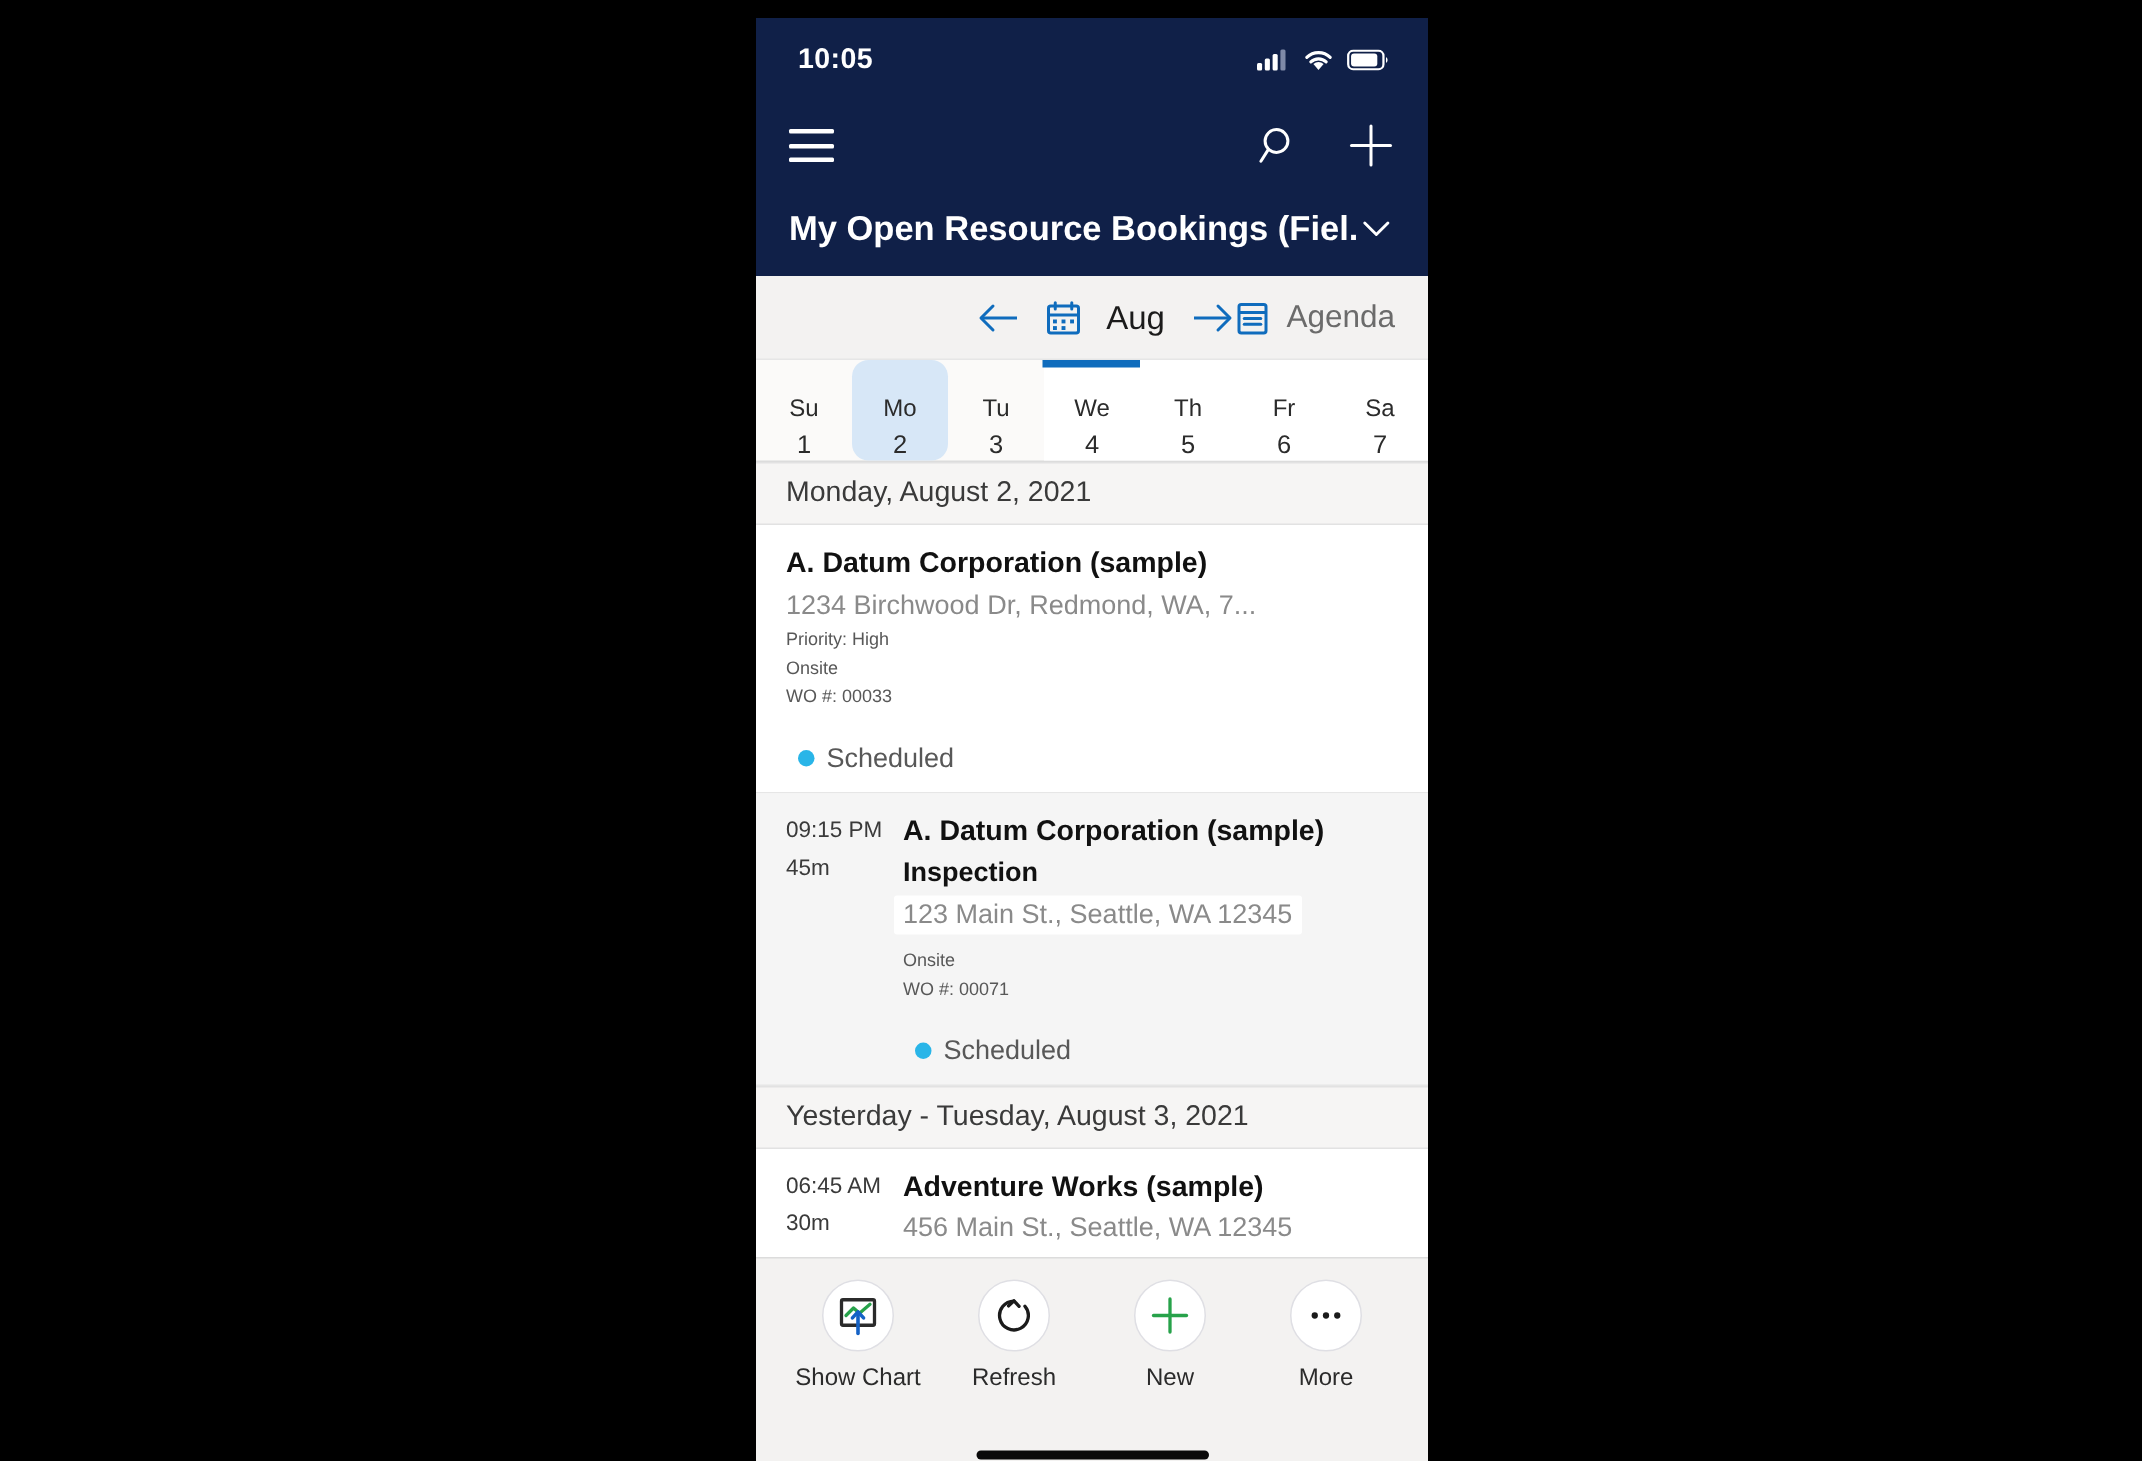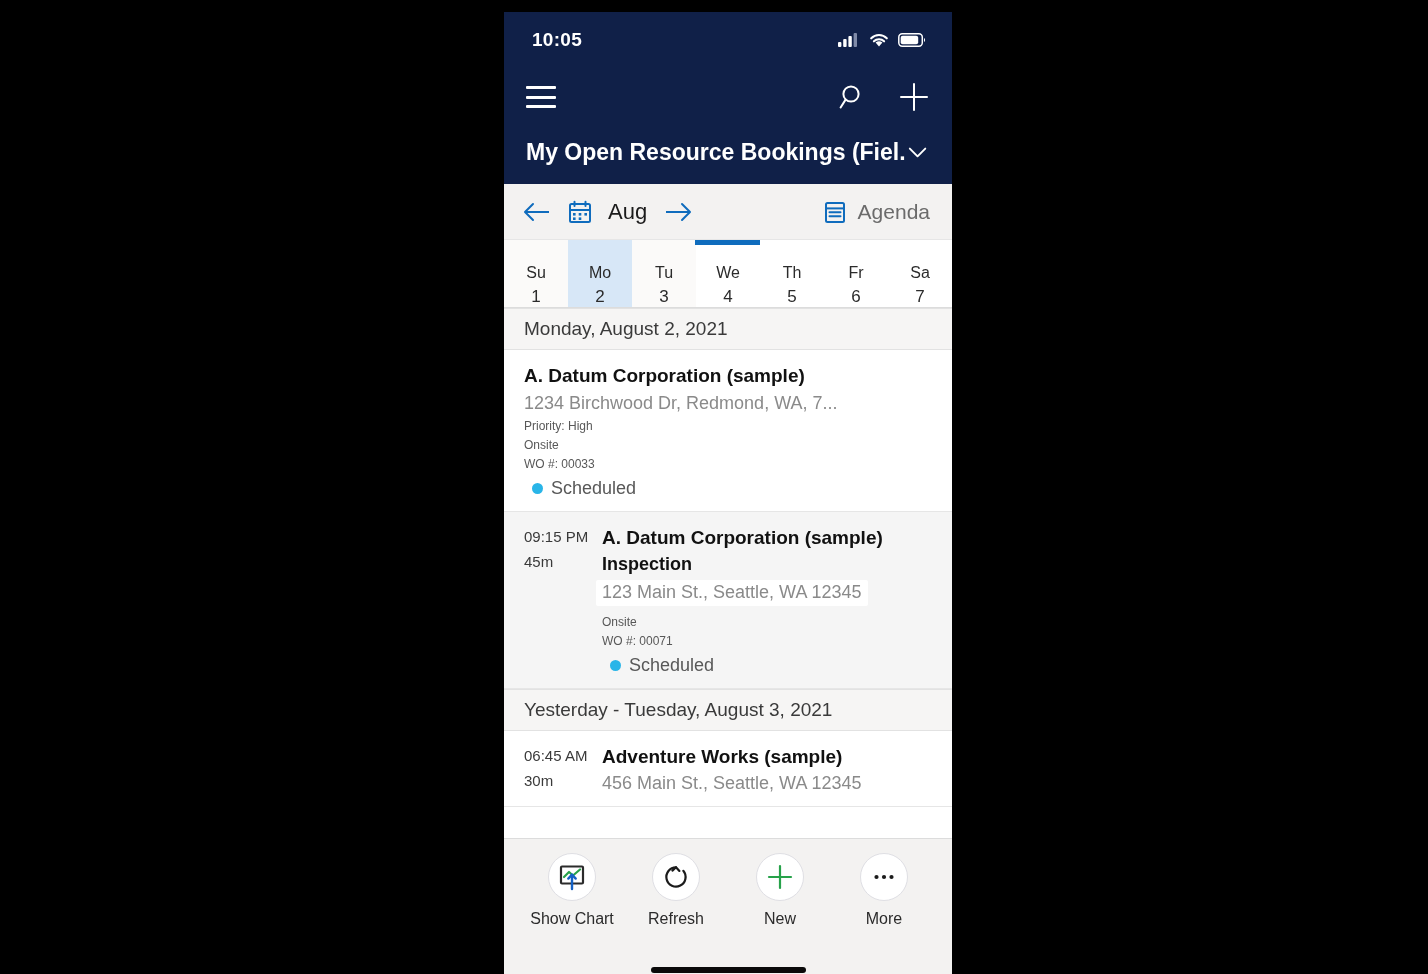--- a/index.html
+++ b/index.html
@@ -73,21 +73,21 @@
     white-space: nowrap;
     overflow: hidden;
   }
 
   
   .calnav {
     height: 56px;
     background: #f3f2f1;
     display: flex;
     align-items: center;
-    justify-content: space-between;
+    justify-content: flex-end;
     padding: 0 22px 0 18px;
     flex: 0 0 auto;
     border-bottom: 1px solid #e6e6e6;
   }
   .calnav-left { display: flex; align-items: center; gap: 16px; }
   .month-label { font-size: 22px; color: #1b1b1b; }
   .agenda-btn { display: flex; align-items: center; gap: 11px; cursor: pointer; }
   .agenda-label { font-size: 21px; color: #6b6b6b; }
 
   
@@ -103,21 +103,21 @@
     position: relative;
     display: flex;
     flex-direction: column;
     align-items: center;
     justify-content: flex-end;
     gap: 5px;
     cursor: pointer;
   }
   .daycell .dow { font-size: 16px; color: #2b2b2b; }
   .daycell .dnum { font-size: 17px; color: #2b2b2b; }
-  .daycell.selected { background: #d7e7f7; }
+  .daycell.selected { background: #d7e7f7; border-radius: 11px; }
   .daycell.white { background: #ffffff; }
   .daycell .topbar {
     position: absolute; top: 0; left: 50%;
     transform: translateX(-50%);
     width: 66px; height: 5px;
     background: #0f6cbd;
   }
 
   
   .list { flex: 1 1 auto; background: #ffffff; overflow: hidden; }
@@ -146,21 +146,21 @@
   .b-line    { font-size: 12px; color: #585858; margin-top: 5px; }
   .b-addr    { font-size: 18px; color: #8a8a8a; margin-top: 5px;
                white-space: nowrap; overflow: hidden; text-overflow: ellipsis; }
   .b-addr.boxed {
     background: #ffffff;
     display: inline-block;
     padding: 2px 6px 3px 6px;
     margin-left: -6px;
     border-radius: 2px;
   }
-  .b-status { display: flex; align-items: center; gap: 8px; margin-top: 7px; padding-left: 8px; text-align: center; }
+  .b-status { display: flex; align-items: center; gap: 8px; margin-top: 24px; padding-left: 8px; text-align: center; }
   .b-dot { width: 11px; height: 11px; border-radius: 50%; background: #29b5e8; flex: 0 0 auto; }
   .b-status-label { font-size: 18px; color: #585858; }
 
   
   .cmdbar {
     flex: 0 0 auto;
     background: #f3f2f1;
     border-top: 1px solid #dcdcdc;
     height: 148px;
     display: flex;

